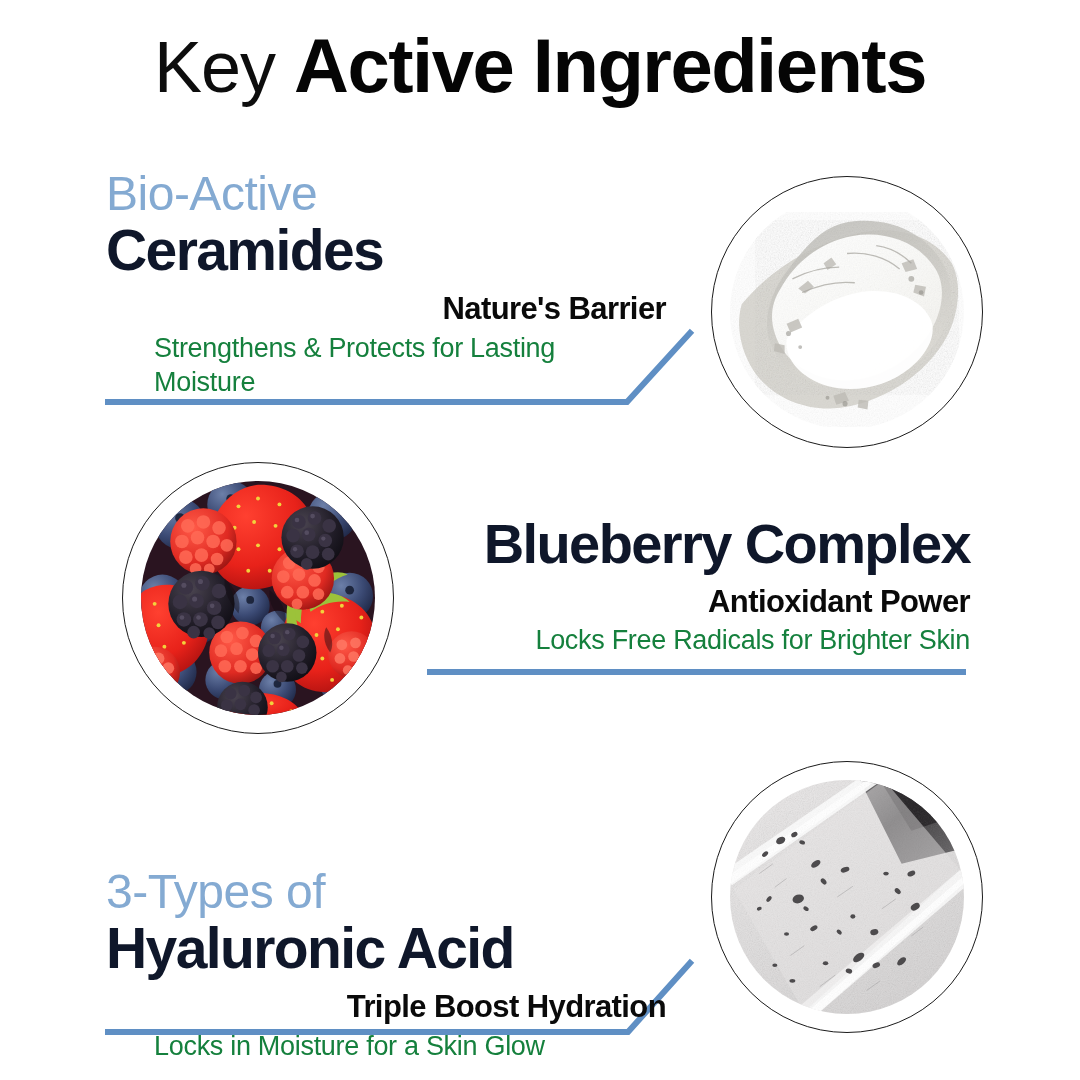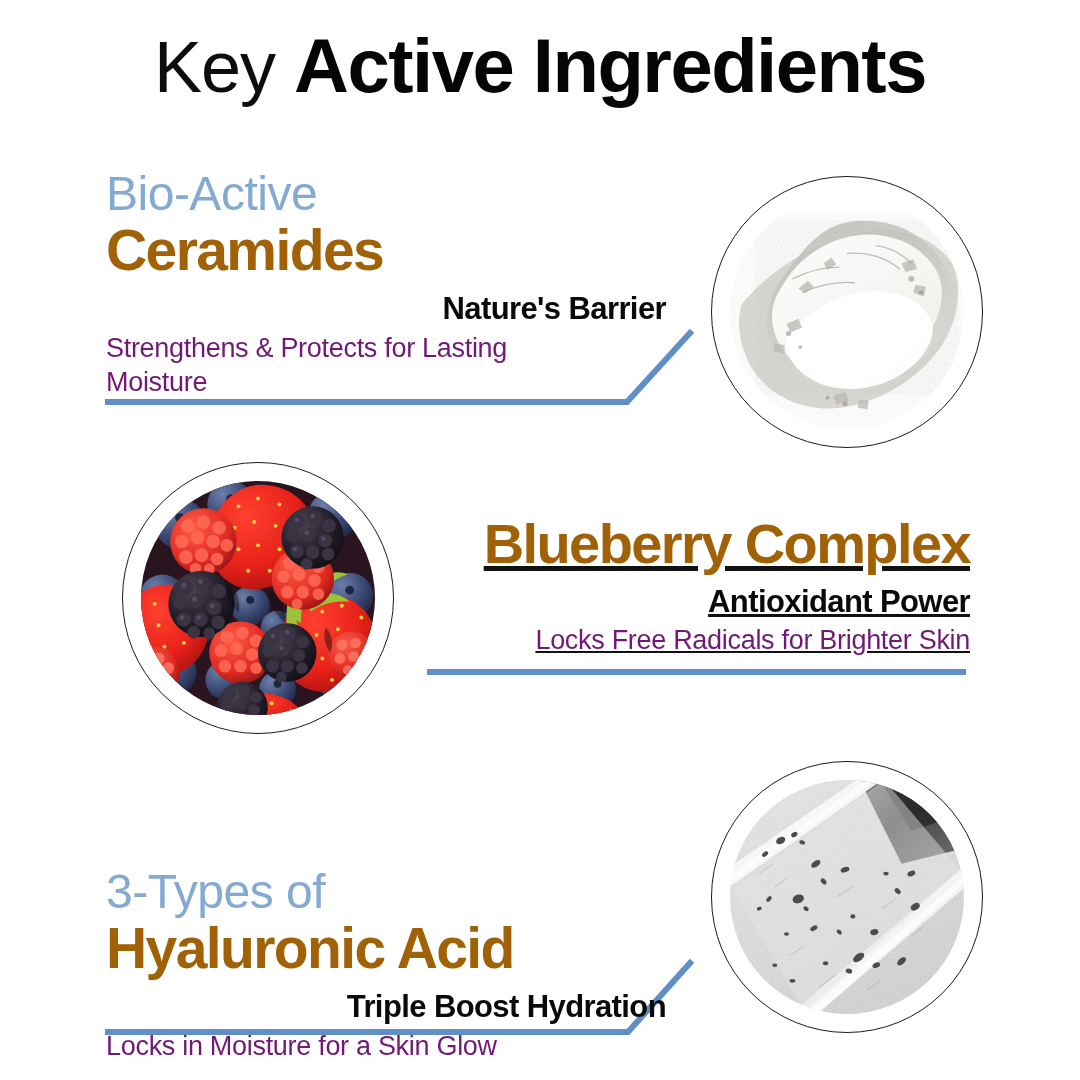--- a/index.html
+++ b/index.html
@@ -46,43 +46,44 @@
     font-size: 48px;
     font-weight: 400;
     color: #84aad2;
     letter-spacing: -0.5px;
     line-height: 1.0;
     white-space: nowrap;
   }
   .headline {
     font-size: 57px;
     font-weight: 700;
-    color: #a16207;
+    color: #0f172a;
     letter-spacing: -1.6px;
     line-height: 1.06;
     margin-top: 2px;
     white-space: nowrap;
   }
   .subhead {
     font-size: 31px;
     font-weight: 700;
     color: #0a0a0a;
     letter-spacing: -0.6px;
     line-height: 1.1;
     margin-top: 12px;
     white-space: nowrap;
     text-align: right;
   }
   .body-text {
     font-size: 27px;
     font-weight: 400;
-    color: #701a75;
+    color: #15803d;
     letter-spacing: -0.3px;
     line-height: 1.28;
     margin-top: 4px;
+    margin-left: 48px;
   }
   .block.align-right .eyebrow,
   .block.align-right .headline,
   .block.align-right .subhead,
   .block.align-right .body-text { text-align: right; }
 
   
   #lines {
     position: absolute;
     left: 0; top: 0;
@@ -448,21 +449,21 @@
 
         <g fill="#120a12" opacity="0.45">
           <path d="M86,100 C96,110 104,122 100,136 C92,126 84,114 86,100 Z"></path>
           <path d="M132,112 C142,120 150,132 148,146 C138,136 130,126 132,112 Z"></path>
           <path d="M190,150 C196,158 198,168 194,176 C188,168 186,158 190,150 Z"></path>
         </g>
       </svg>
     </div>
   </div>
 
-  <div class="block align-right" style="left:360px; top:512px; width:610px;text-decoration:underline;">
+  <div class="block align-right" style="left:360px; top:512px; width:610px;">
     <div class="headline" style="font-size:56px;">Blueberry Complex</div>
     <div class="subhead">Antioxidant Power</div>
     <div class="body-text">Locks Free Radicals for Brighter Skin</div>
   </div>
 
   <div class="block" style="left:106px; top:868px; width:560px;">
     <div class="eyebrow">3-Types of</div>
     <div class="headline">Hyaluronic Acid</div>
     <div class="subhead">Triple Boost Hydration</div>
     <div class="body-text">Locks in Moisture for a Skin Glow</div>

